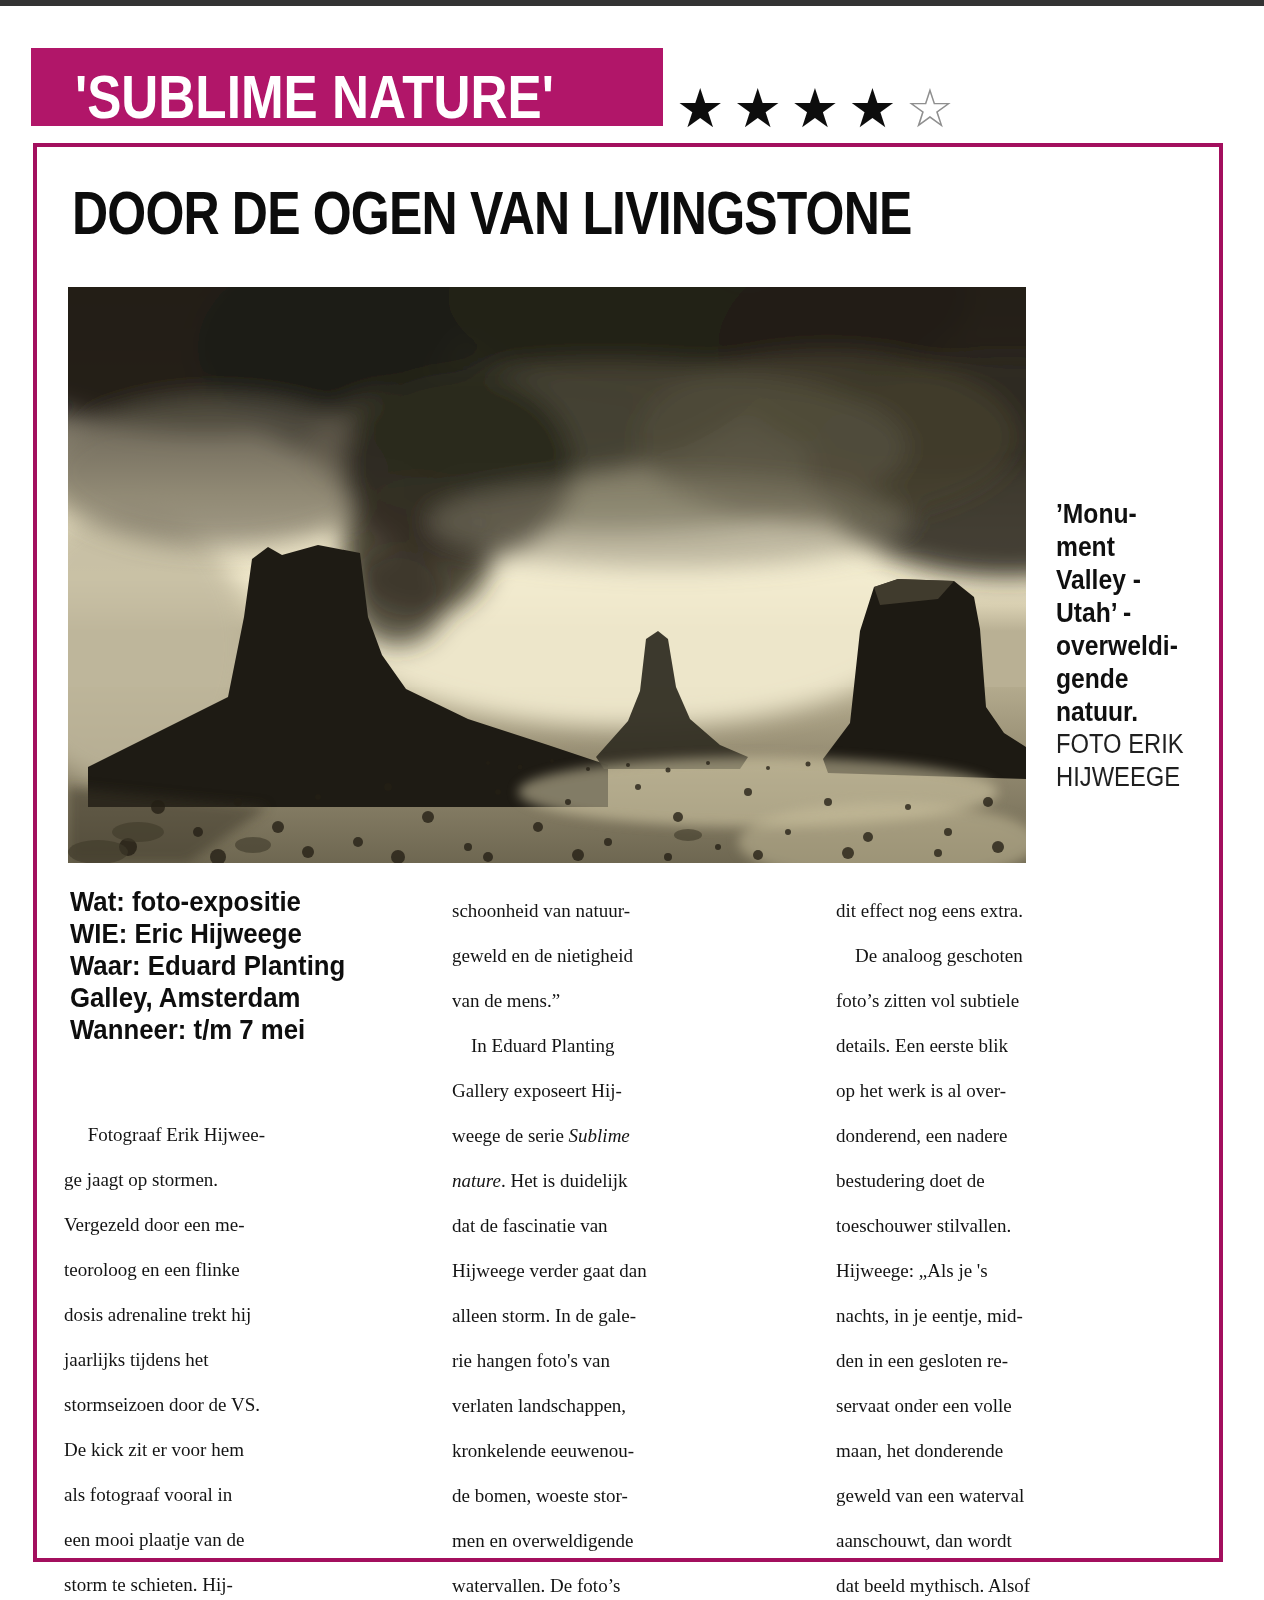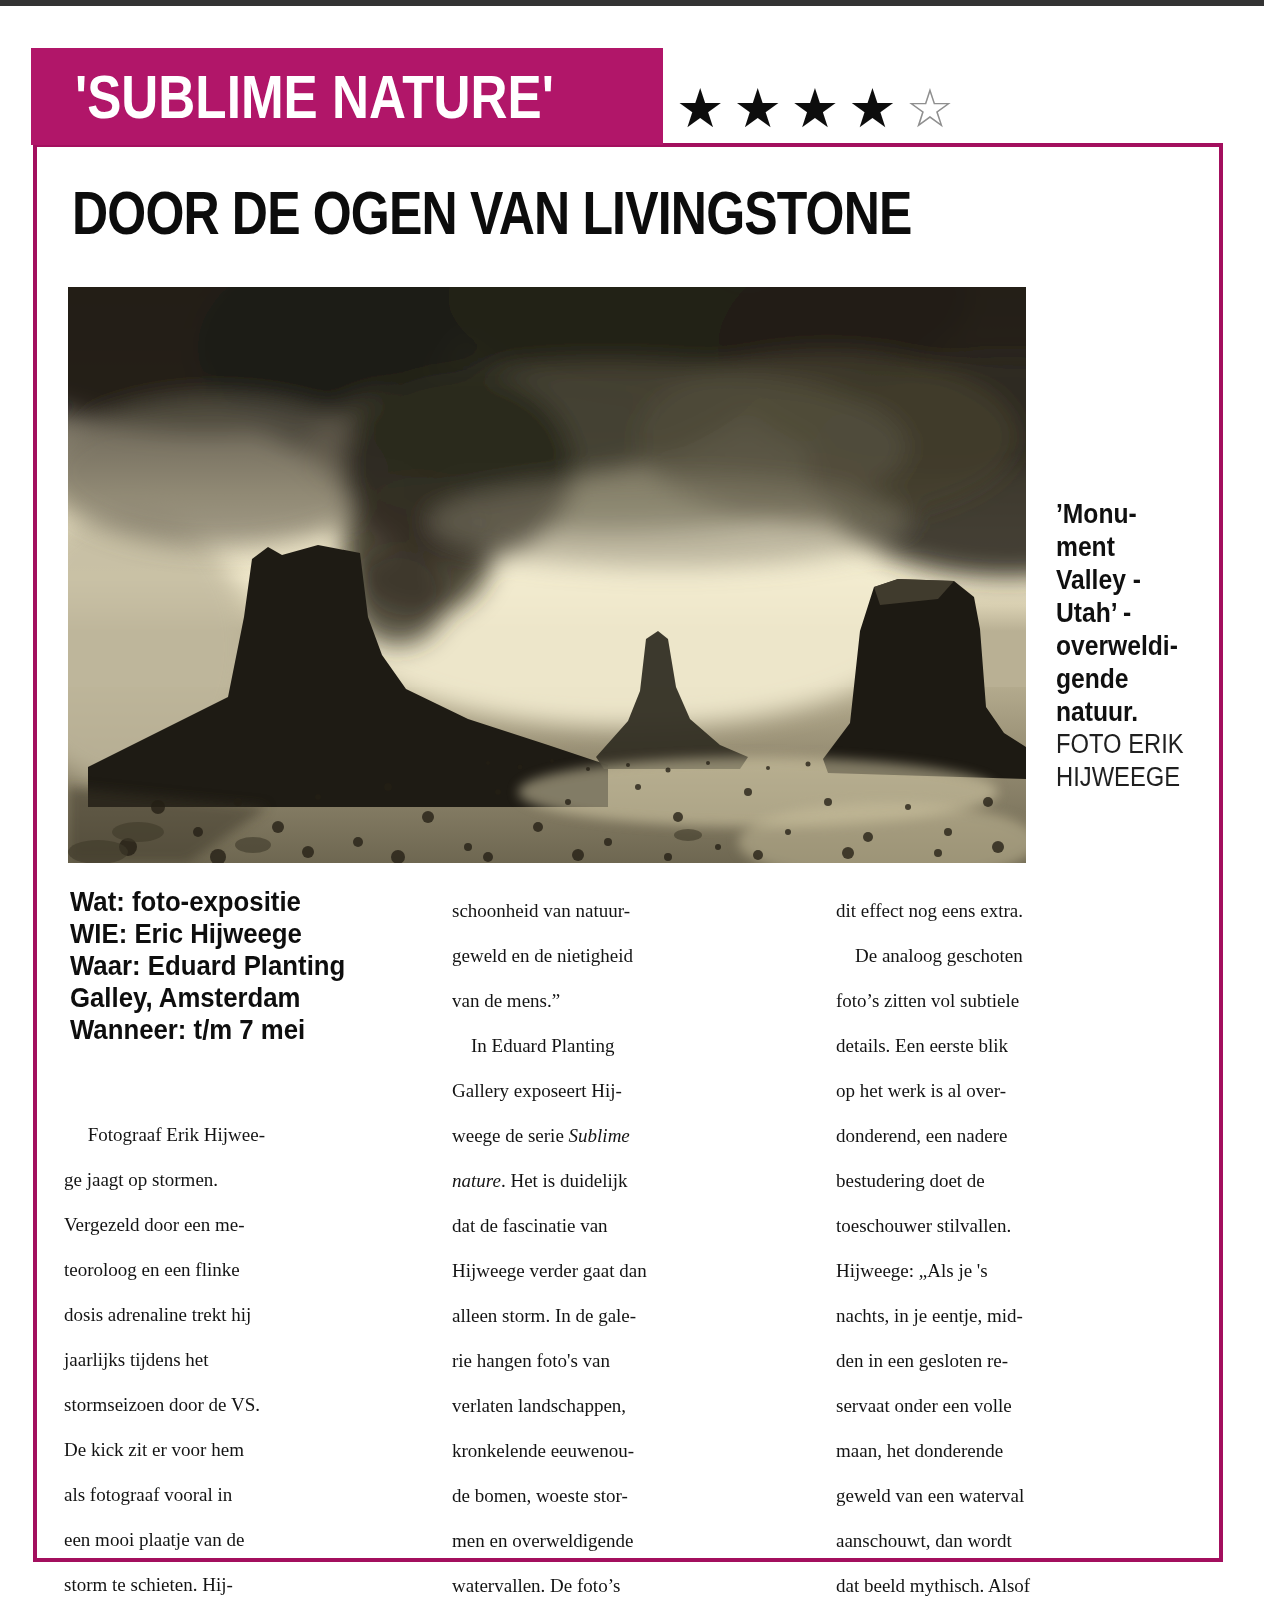--- a/index.html
+++ b/index.html
@@ -12,21 +12,21 @@
        font-family:"Liberation Sans",sans-serif;color:var(--ink);}
   .abs{position:absolute;}
 
   .top-strip{left:0;top:0;width:1264px;height:6px;
     background:linear-gradient(90deg,#2e2e2c 0%,#4a4a46 40%,#34343ls2 60%,#303030 100%);
     background-color:#333;}
 
   .frame{left:33px;top:143px;width:1190px;height:1419px;
     border:4px solid var(--frame);box-sizing:border-box;}
 
-  .kicker-banner{left:31px;top:48px;width:632px;height:97px;background:var(--accent);}
+  .kicker-banner{left:31px;top:48px;width:632px;height:78px;background:var(--accent);}
   .kicker-text{position:absolute;left:44px;top:0;height:97px;line-height:99px;
     color:#ffffff;font-weight:bold;font-size:61px;white-space:nowrap;
     transform:scaleX(0.84);transform-origin:left center;letter-spacing:0px;}
 
   .stars{left:676px;top:68px;height:80px;line-height:80px;font-size:54px;letter-spacing:9px;white-space:nowrap;}
   .stars .filled{color:#0d0d0d;}
   .stars .empty{color:#8f8f8f;}
 
   .headline{left:72px;top:178px;font-size:61px;font-weight:bold;color:#0c0c0c;
     white-space:nowrap;transform:scaleX(0.82);transform-origin:left top;letter-spacing:-1px;}

